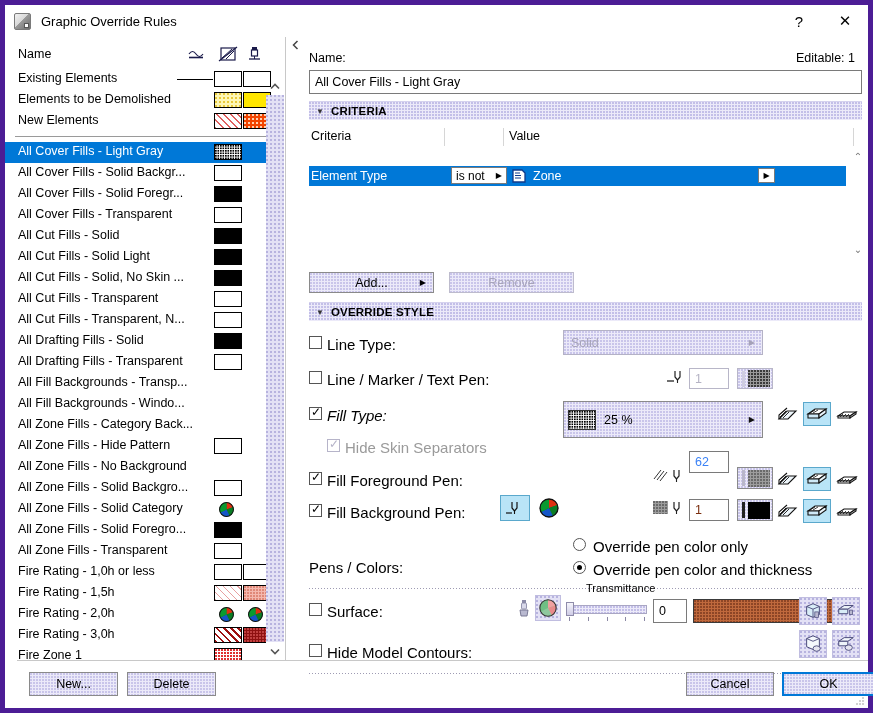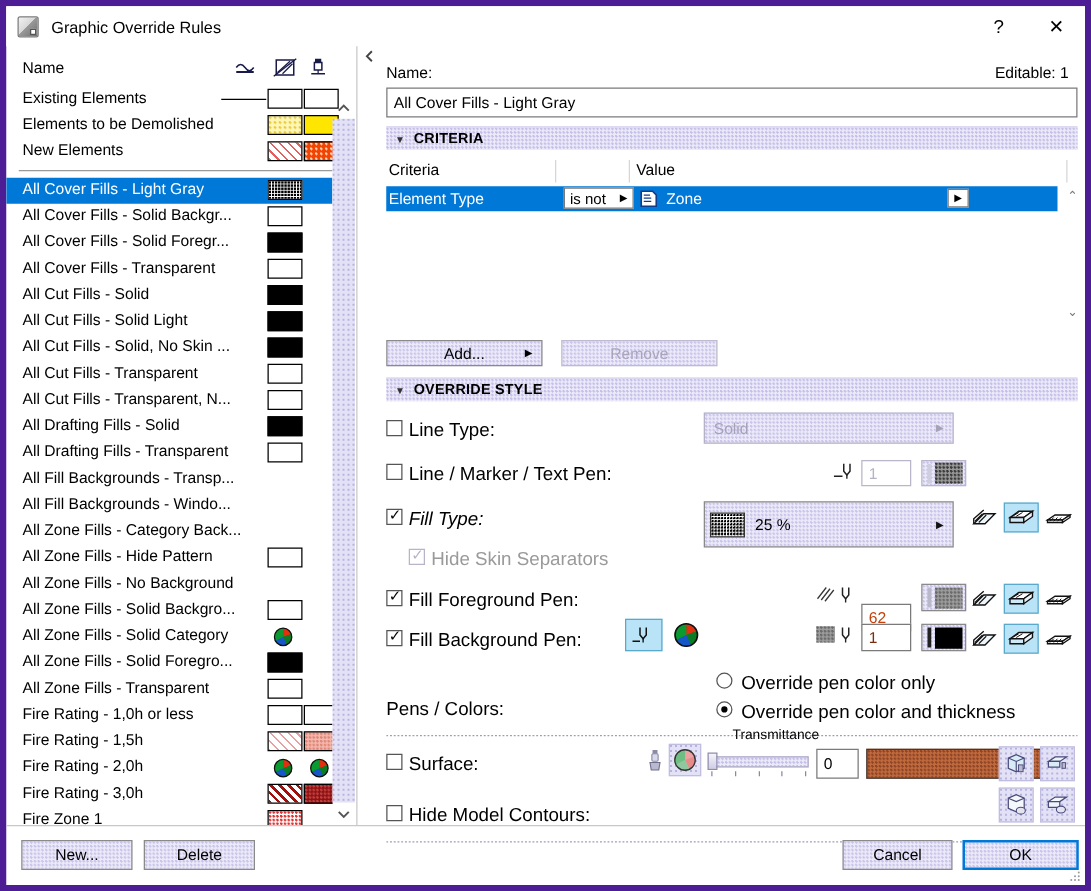--- a/index.html
+++ b/index.html
@@ -228,20 +228,21 @@
   .crit-header { position: absolute; left: 8px; width: 553px; height: 18px; }
   .crit-header .c1 { position:absolute; left: 2px; top: 1px; }
   .crit-header .c2 { position:absolute; left: 200px; top: 1px; }
   .crit-header .vdiv { position:absolute; top:0; bottom:0; width:1px; background:#d6d6d6; }
 
   .crit-row {
     position: absolute;
     left: 8px; width: 537px; height: 20px;
     background: #0078d7;
     color: #fff;
+    margin-top: 17px;
   }
   .crit-row .ctext { position:absolute; left: 2px; top: 3px; font-size:12.5px; color:#fff; }
   .crit-op {
     position: absolute; left: 142px; top: 1px;
     width: 56px; height: 17px;
     background: #ffffff;
     border: 1px solid #7a7a7a;
     box-sizing: border-box;
     display:flex; align-items:center;
     color: #000; font-size: 12px;
@@ -408,21 +409,21 @@
     border: 1px solid #3a3a3a;
     box-sizing:border-box;
     background-color: #c0693d;
     background-image: radial-gradient(circle at 1px 1px, #8d4526 0.9px, transparent 1px);
     background-size: 3px 3px;
   }
 
   
   .footer {
     position:absolute;
-    left:0; right:0; bottom:0; height:48px;
+    left:12px; right:0; bottom:0; height:48px;
   }
   .footer .sep {
     position:absolute; left:0; right:0; top:0; height:1px; background:#c8c8c8;
   }
   .fbtn {
     position:absolute;
     top: 12px; height: 24px;
     background-color: #eceaf9;
     background-image: radial-gradient(circle at 1px 1px, #c9c5ea 0.9px, transparent 1px);
     background-size: 3px 3px;
@@ -780,21 +781,21 @@
         <line x1="4" y1="11" x2="11" y2="2" stroke="#333" stroke-width="1"></line>
         <line x1="7" y1="12" x2="14" y2="3" stroke="#333" stroke-width="1"></line>
       </svg>
     </div>
     <div style="position:absolute; left:368px; top:430px;">
       <svg width="18" height="19" viewBox="0 0 18 19">
         <path d="M5 3 V9 L7.5 12 L10 9 V3" fill="none" stroke="#222" stroke-width="1.2"></path>
         <line x1="7.5" y1="12" x2="7.5" y2="15" stroke="#222" stroke-width="1.1"></line>
       </svg>
     </div>
-    <div class="numbox" style="left:388px; top:446px; width:40px; height:22px; color:#c2410c;">62</div>
+    <div class="numbox" style="left:388px; top:414px; width:40px; height:22px; color:#3b82f6;">62</div>
     <div class="penbox" style="left:436px; top:430px; width:36px; height:22px;">
       <span class="bar" style="background:#b9b7ca;"></span>
       <span class="patch" style="background-color:#9d9d9d;background-image:radial-gradient(circle at 1px 1px,#6a6a6a 1px,transparent 1.1px);background-size:3px 3px;"></span>
     </div>
     <div class="iconbtn" style="left:472px; top:430px;">
       <svg width="22" height="18" viewBox="0 0 22 18">
         <path d="M3 14 L12 14 L20 6 L11 6 Z" fill="#eef6fb" stroke="#111" stroke-width="1.1"></path>
         <line x1="4" y1="12" x2="10" y2="6" stroke="#111" stroke-width="0.9"></line>
         <line x1="7" y1="13" x2="13" y2="7" stroke="#111" stroke-width="0.9"></line>
         <path d="M3 14 L3 10 L11 3" fill="none" stroke="#111" stroke-width="1.1"></path>

